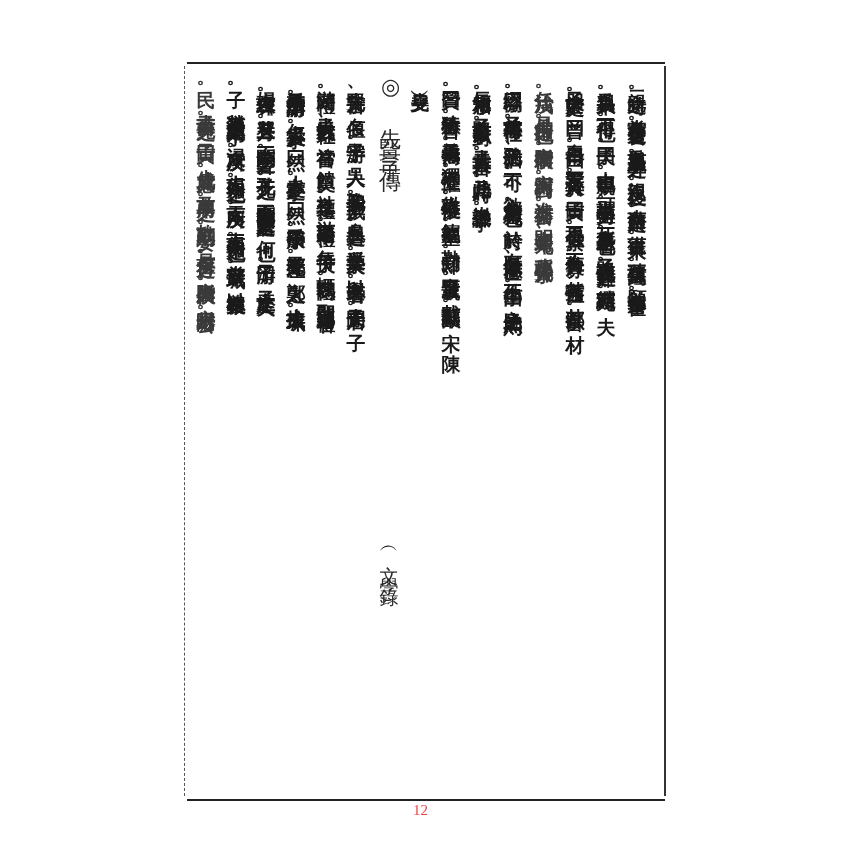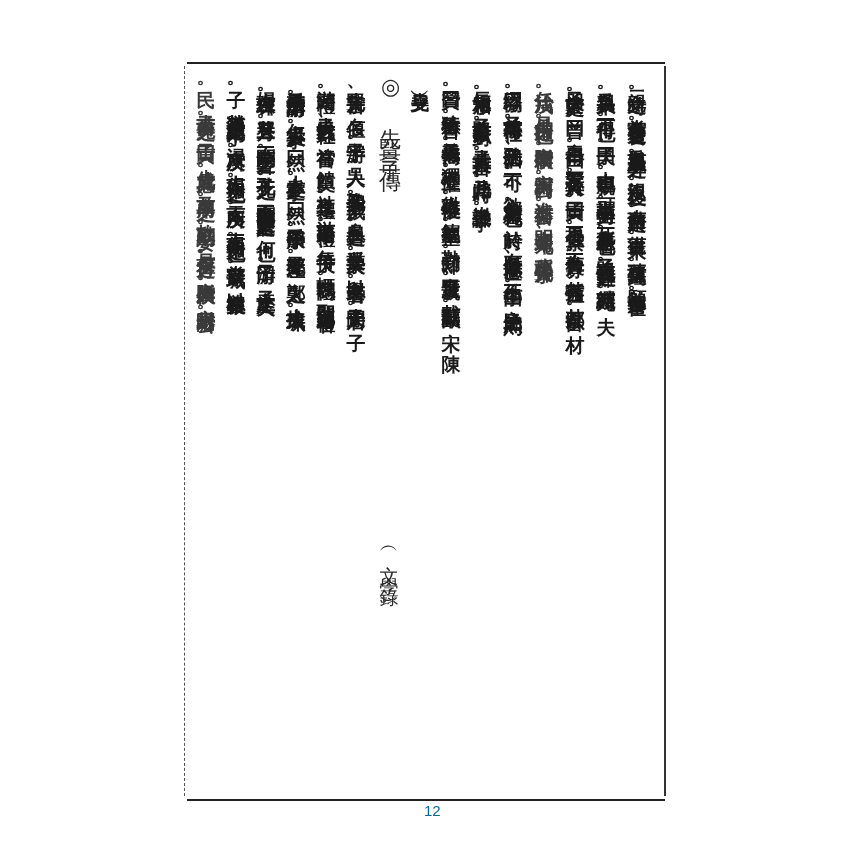--- a/index.html
+++ b/index.html
@@ -60,24 +60,24 @@
       writing-mode: vertical-rl;
       text-orientation: upright;
       font-size: 19px;
       line-height: 30px;
       letter-spacing: 11px;
       color: #2a2a2a;
       white-space: nowrap;
     }
     .page-number {
       position: absolute;
-      left: 424px; top: 802px;
-      font-family: Liberation Sans, sans-serif;
+      left: 413px; top: 802px;
+      font-family: Liberation Serif, serif;
       font-size: 15px;
-      color: #0369a1;
+      color: #ef4444;
     }
   </style>
 </head>
 <body>
 
 <div class="page-frame"></div>
 <div class="frame-left"></div>
 <div class="frame-right"></div>
 
 <div class="col" style="left:625px">二親之時。嘗食藜藿之食。爲親負米百里之外。親沒之後。南遊於楚。從車百乘。積粟萬鍾。願欲食藜藿。</div>

